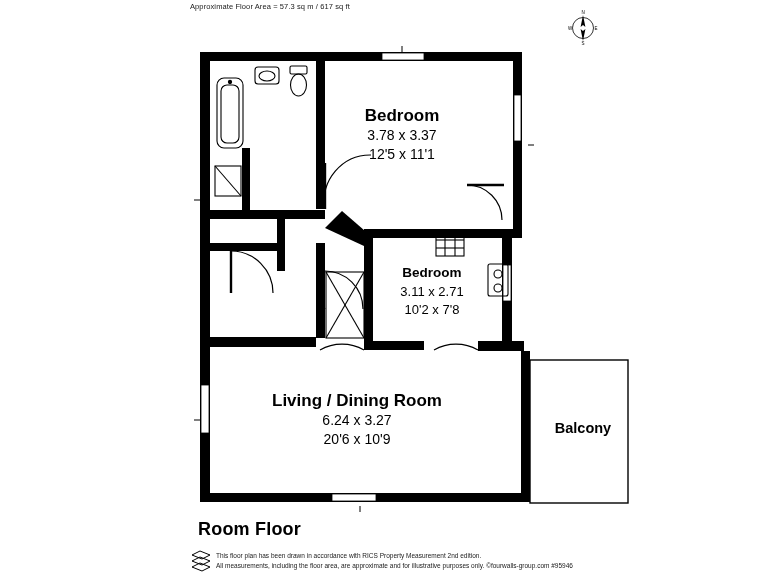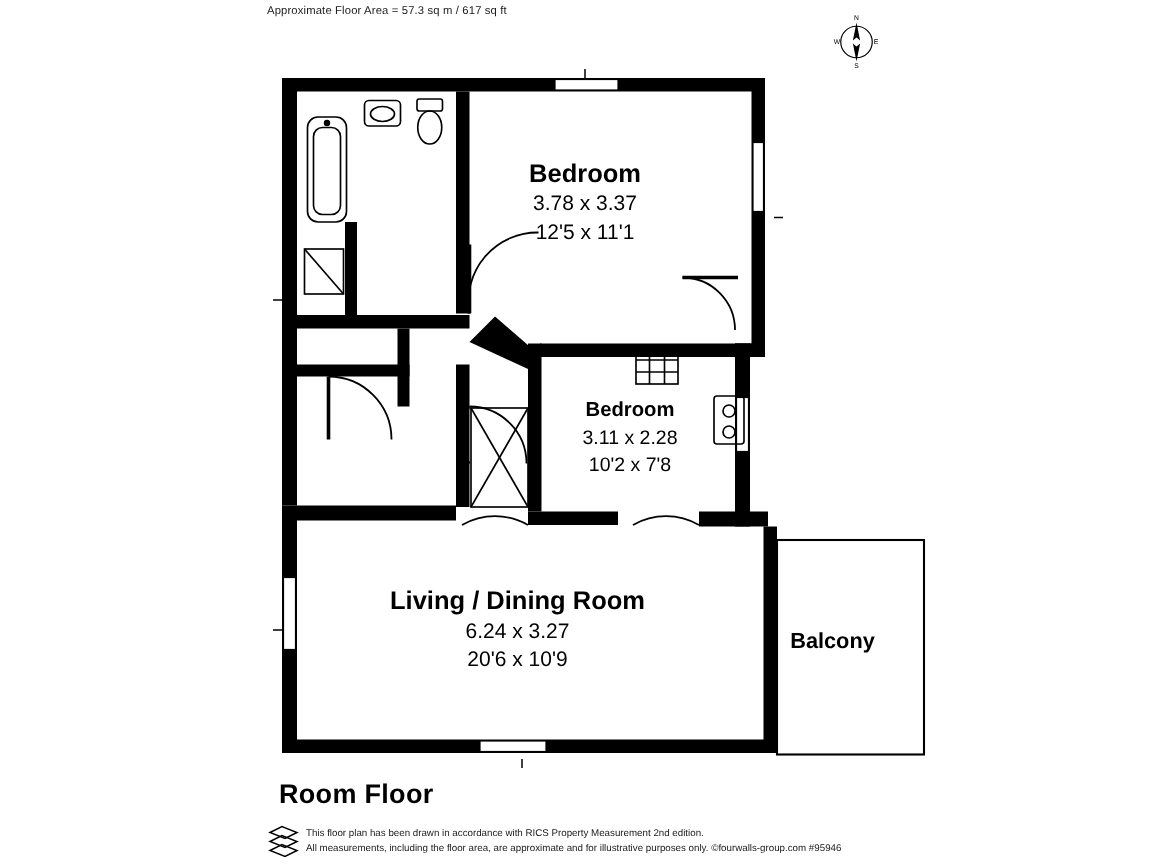--- a/index.html
+++ b/index.html
@@ -11,20 +11,21 @@
     width: 768px;
     height: 576px;
     position: relative;
     font-family: "Liberation Sans", sans-serif;
     color: #000000;
     overflow: hidden;
   }
   .page {
     position: absolute;
     inset: 0;
+    margin-left: 12px;
   }
   
   .area-note {
     position: absolute;
     left: 178px;
     top: 2px;
     font-size: 7.5px;
     letter-spacing: 0.1px;
     color: #1a1a1a;
     white-space: nowrap;
@@ -62,21 +63,21 @@
   .lbl .dim {
     font-size: 14px;
     line-height: 19px;
   }
   .lbl.small .rm { font-size: 13.5px; }
   .lbl.small .dim { font-size: 13px; line-height: 18px; }
 
   #label-bedroom { left: 300px; top: 106px; width: 180px; }
   #label-kitchen { left: 330px; top: 263px; width: 180px; }
   #label-living  { left: 190px; top: 391px; width: 310px; }
-  #label-balcony { left: 500px; top: 418px; width: 110px; }
+  #label-balcony { left: 516px; top: 418px; width: 110px; }
   #label-balcony .rm { font-size: 14.5px; }
 
   .floor-title {
     position: absolute;
     left: 186px;
     top: 519px;
     font-size: 18px;
     font-weight: bold;
     letter-spacing: 0.2px;
   }
@@ -244,21 +245,21 @@
   </div>
 
   <div class="lbl" id="label-bedroom">
     <div class="rm">Bedroom</div>
     <div class="dim">3.78 x 3.37</div>
     <div class="dim">12'5 x 11'1</div>
   </div>
 
   <div class="lbl small" id="label-kitchen">
     <div class="rm">Bedroom</div>
-    <div class="dim">3.11 x 2.28</div>
+    <div class="dim">3.11 x 2.71</div>
     <div class="dim">10'2 x 7'8</div>
   </div>
 
   <div class="lbl" id="label-living">
     <div class="rm">Living / Dining Room</div>
     <div class="dim">6.24 x 3.27</div>
     <div class="dim">20'6 x 10'9</div>
   </div>
 
   <div class="lbl" id="label-balcony">

